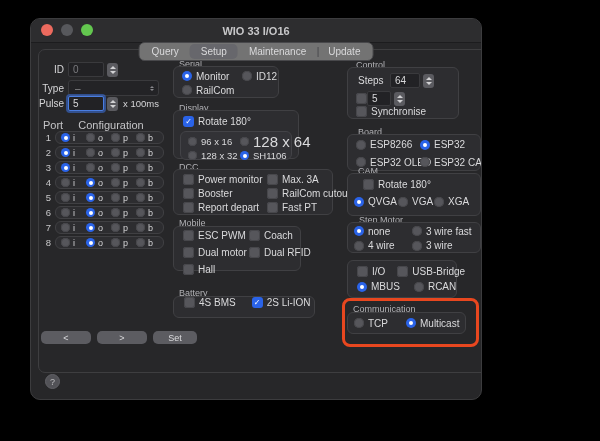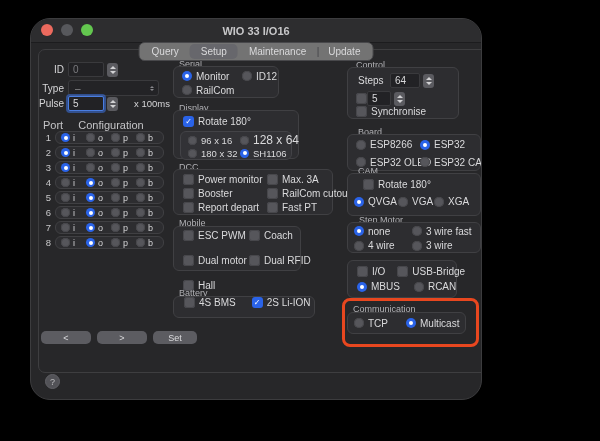--- a/index.html
+++ b/index.html
@@ -1,18 +1,18 @@
 <!DOCTYPE html>
 <html><head>
 <meta charset="utf-8">
 <style>
   html,body{margin:0;padding:0;width:600px;height:441px;background:#000;overflow:hidden;
     font-family:"Liberation Sans","DejaVu Sans",sans-serif;-webkit-font-smoothing:antialiased;}
   .window{position:absolute;left:30px;top:18px;width:452px;height:382px;background:#272729;
-    border:1px solid #3c3c3e;border-radius:20px;box-shadow:0 14px 40px rgba(0,0,0,.7);overflow:hidden;box-sizing:border-box;}
+    border:1px solid #3c3c3e;border-radius:10px;box-shadow:0 14px 40px rgba(0,0,0,.7);overflow:hidden;box-sizing:border-box;}
   .titlebar{position:relative;height:23px;background:#2d2d2f;border-bottom:1px solid #1c1c1e;
     display:flex;align-items:center;justify-content:center;}
   .lights{position:absolute;left:10px;top:5px;display:flex;gap:8px;}
   .light{width:12px;height:12px;border-radius:50%;}
   .light.red{background:#ec6a5e;}.light.gray{background:#57585c;}.light.green{background:#63c74f;}
   .title{font-size:11px;font-weight:bold;color:#c7c7c9;}
   .tabs{position:absolute;top:23px;left:50%;transform:translateX(-50%);display:flex;z-index:6;
     background:#737373;border:1px solid #48484b;border-radius:6px;padding:1px;}
   .tab{position:relative;font-size:10px;color:#d9d9db;padding:2px 11px;border-radius:5px;white-space:nowrap;}
   .tab.on{background:#67676c;}
@@ -44,21 +44,21 @@
   .stepper{width:11px;height:14px;margin-left:3px;background:#5b5b60;border-radius:3px;
     display:flex;flex-direction:column;align-items:center;justify-content:center;gap:2px;flex:none;}
   .tri-up{width:0;height:0;border-left:3px solid transparent;border-right:3px solid transparent;border-bottom:3px solid #d2d2d4;}
   .tri-dn{width:0;height:0;border-left:3px solid transparent;border-right:3px solid transparent;border-top:3px solid #d2d2d4;}
   .dropdown{width:89px;height:14px;background:#232326;border:1px solid #3a3a3d;border-radius:3px;
     display:flex;align-items:center;}
   .ddval{flex:1;font-size:10px;color:#8a8a8e;padding-left:6px;}
   .ddchev{display:flex;flex-direction:column;gap:1px;margin-right:4px;}
   .ddchev .tri-up,.ddchev .tri-dn{border-left-width:2.5px;border-right-width:2.5px;border-bottom-width:2.5px;border-top-width:2.5px;
     border-bottom-color:#88888c;border-top-color:#88888c;}
-  .unit{font-size:9.5px;color:#d6d6d8;margin-left:16px;white-space:nowrap;}
+  .unit{font-size:9.5px;color:#d6d6d8;margin-left:5px;white-space:nowrap;}
 
   .hdr{position:absolute;font-size:11px;color:#c4c4c6;white-space:nowrap;}
   .prow{position:absolute;left:0;display:flex;align-items:center;}
   .pnum{width:20px;text-align:right;font-size:9.5px;color:#c8c8ca;}
   .pbox{margin-left:4px;width:109px;height:13px;background:#2d2d30;border:1px solid #404043;border-radius:6px;
     display:flex;align-items:center;padding-left:5px;box-sizing:border-box;}
   .pbox .opt{width:25px;gap:3px;font-size:9px;color:#d2d2d4;}
   .pbox .opt b{font-weight:normal;}
 
   .btn{position:absolute;height:13px;background:#5c5c61;border-radius:5px;font-size:9px;color:#dcdcde;
@@ -319,27 +319,27 @@
     <div class="gbox" style="left:142px;top:91px;width:126px;height:49px;">
       <span class="opt" style="margin:5px 0 0 9px;">
           <i class="check on"></i>
           <span>Rotate 180°</span>
         </span>
       <div class="inbox grid2" style="margin:4px 0 0 6px;width:112px;height:29px;grid-template-columns:52px auto;padding:1px 0 0 7px;font-size:9.5px;">
         <span class="opt" style="font-size:9.5px;">
             <i class="radio sm"></i>
             <span>96 x 16</span>
           </span>
-        <span class="opt" style="font-size:12px;">
+        <span class="opt" style="font-size:15px;">
             <i class="radio sm"></i>
             <span>128 x 64</span>
           </span>
         <span class="opt" style="font-size:9.5px;">
             <i class="radio sm"></i>
-            <span>180 x 32</span>
+            <span>128 x 32</span>
           </span>
         <span class="opt" style="font-size:9.5px;">
             <i class="radio sm on"></i>
             <span>SH1106</span>
           </span>
       </div>
     </div>
 
     <span class="stitle" style="left:148px;top:143px;">DCC</span>
     <div class="gbox grid2" style="left:142px;top:150px;width:160px;height:46px;grid-template-columns:84px auto;padding:3px 0 0 9px;row-gap:2px;">
@@ -363,21 +363,21 @@
           <i class="check"></i>
           <span>Report depart</span>
         </span>
       <span class="opt">
           <i class="check"></i>
           <span>Fast PT</span>
         </span>
     </div>
 
     <span class="stitle" style="left:148px;top:199px;">Mobile</span>
-    <div class="gbox grid2" style="left:142px;top:207px;width:128px;height:45px;grid-template-columns:66px auto;padding:3px 0 0 9px;row-gap:14px;">
+    <div class="gbox grid2" style="left:142px;top:207px;width:128px;height:45px;grid-template-columns:66px auto;padding:3px 0 0 9px;row-gap:6px;">
       <span class="opt">
           <i class="check"></i>
           <span>ESC PWM</span>
         </span>
       <span class="opt">
           <i class="check"></i>
           <span>Coach</span>
         </span>
       <span class="opt">
           <i class="check"></i>

